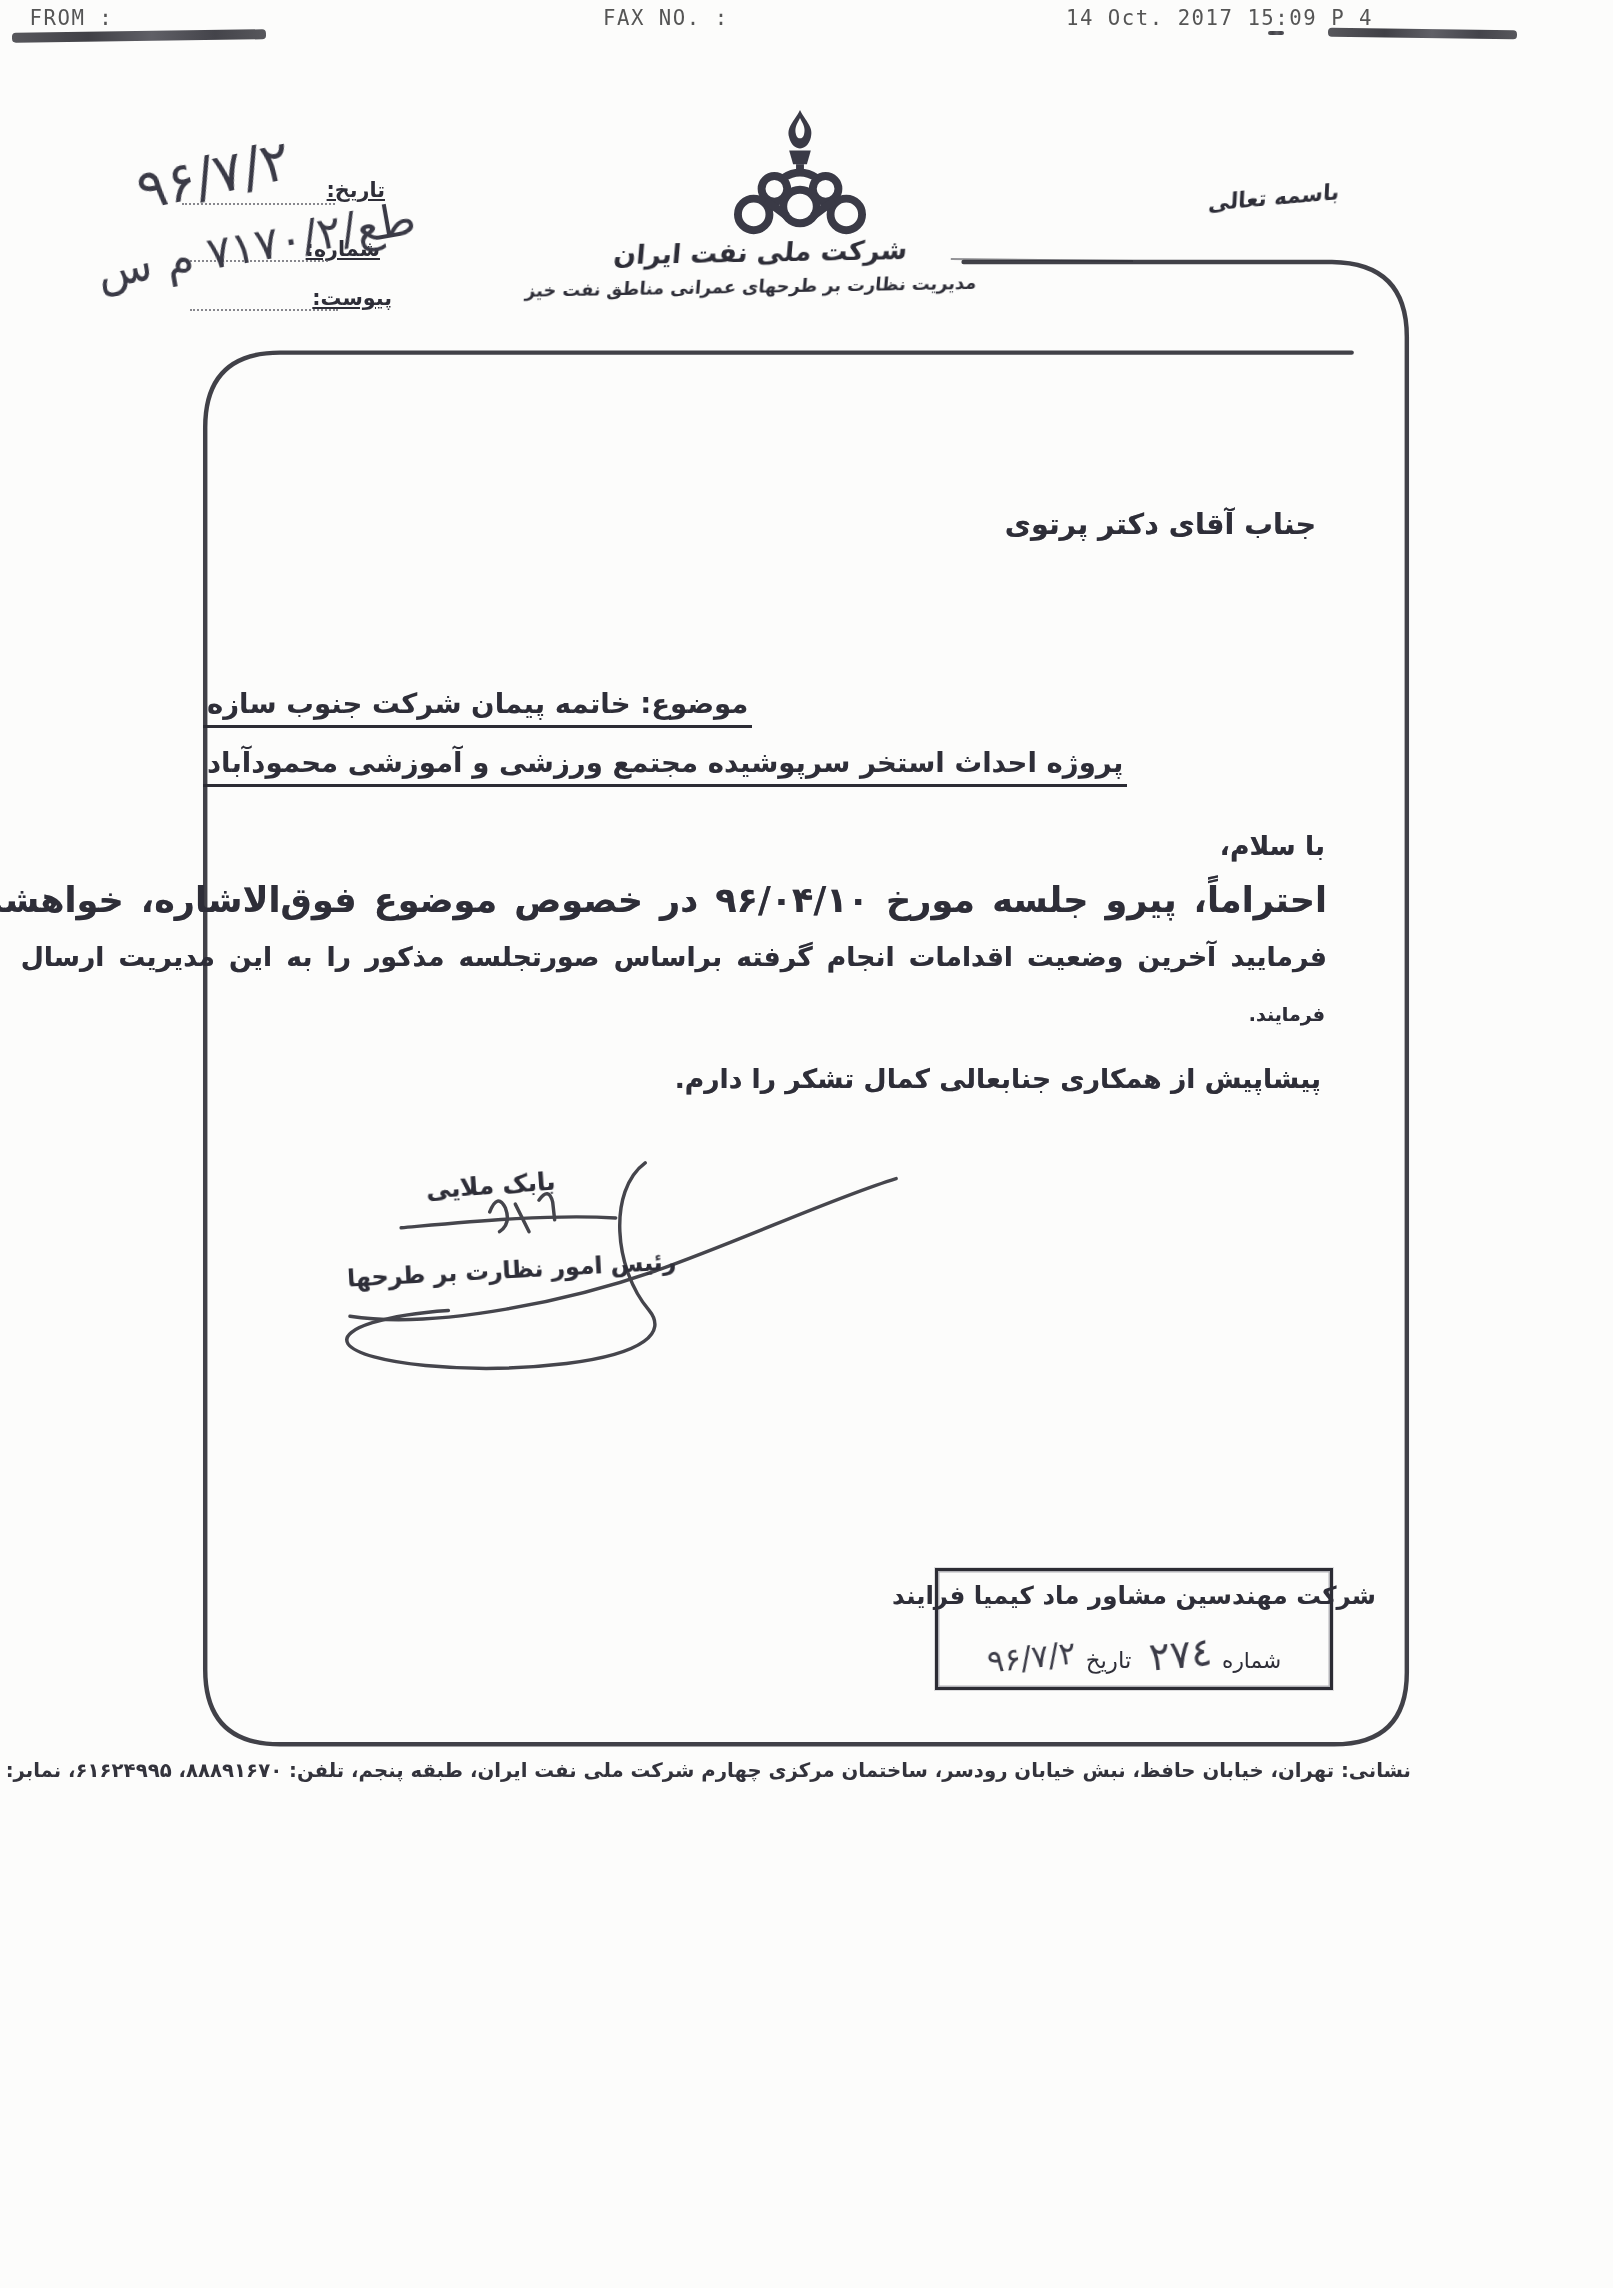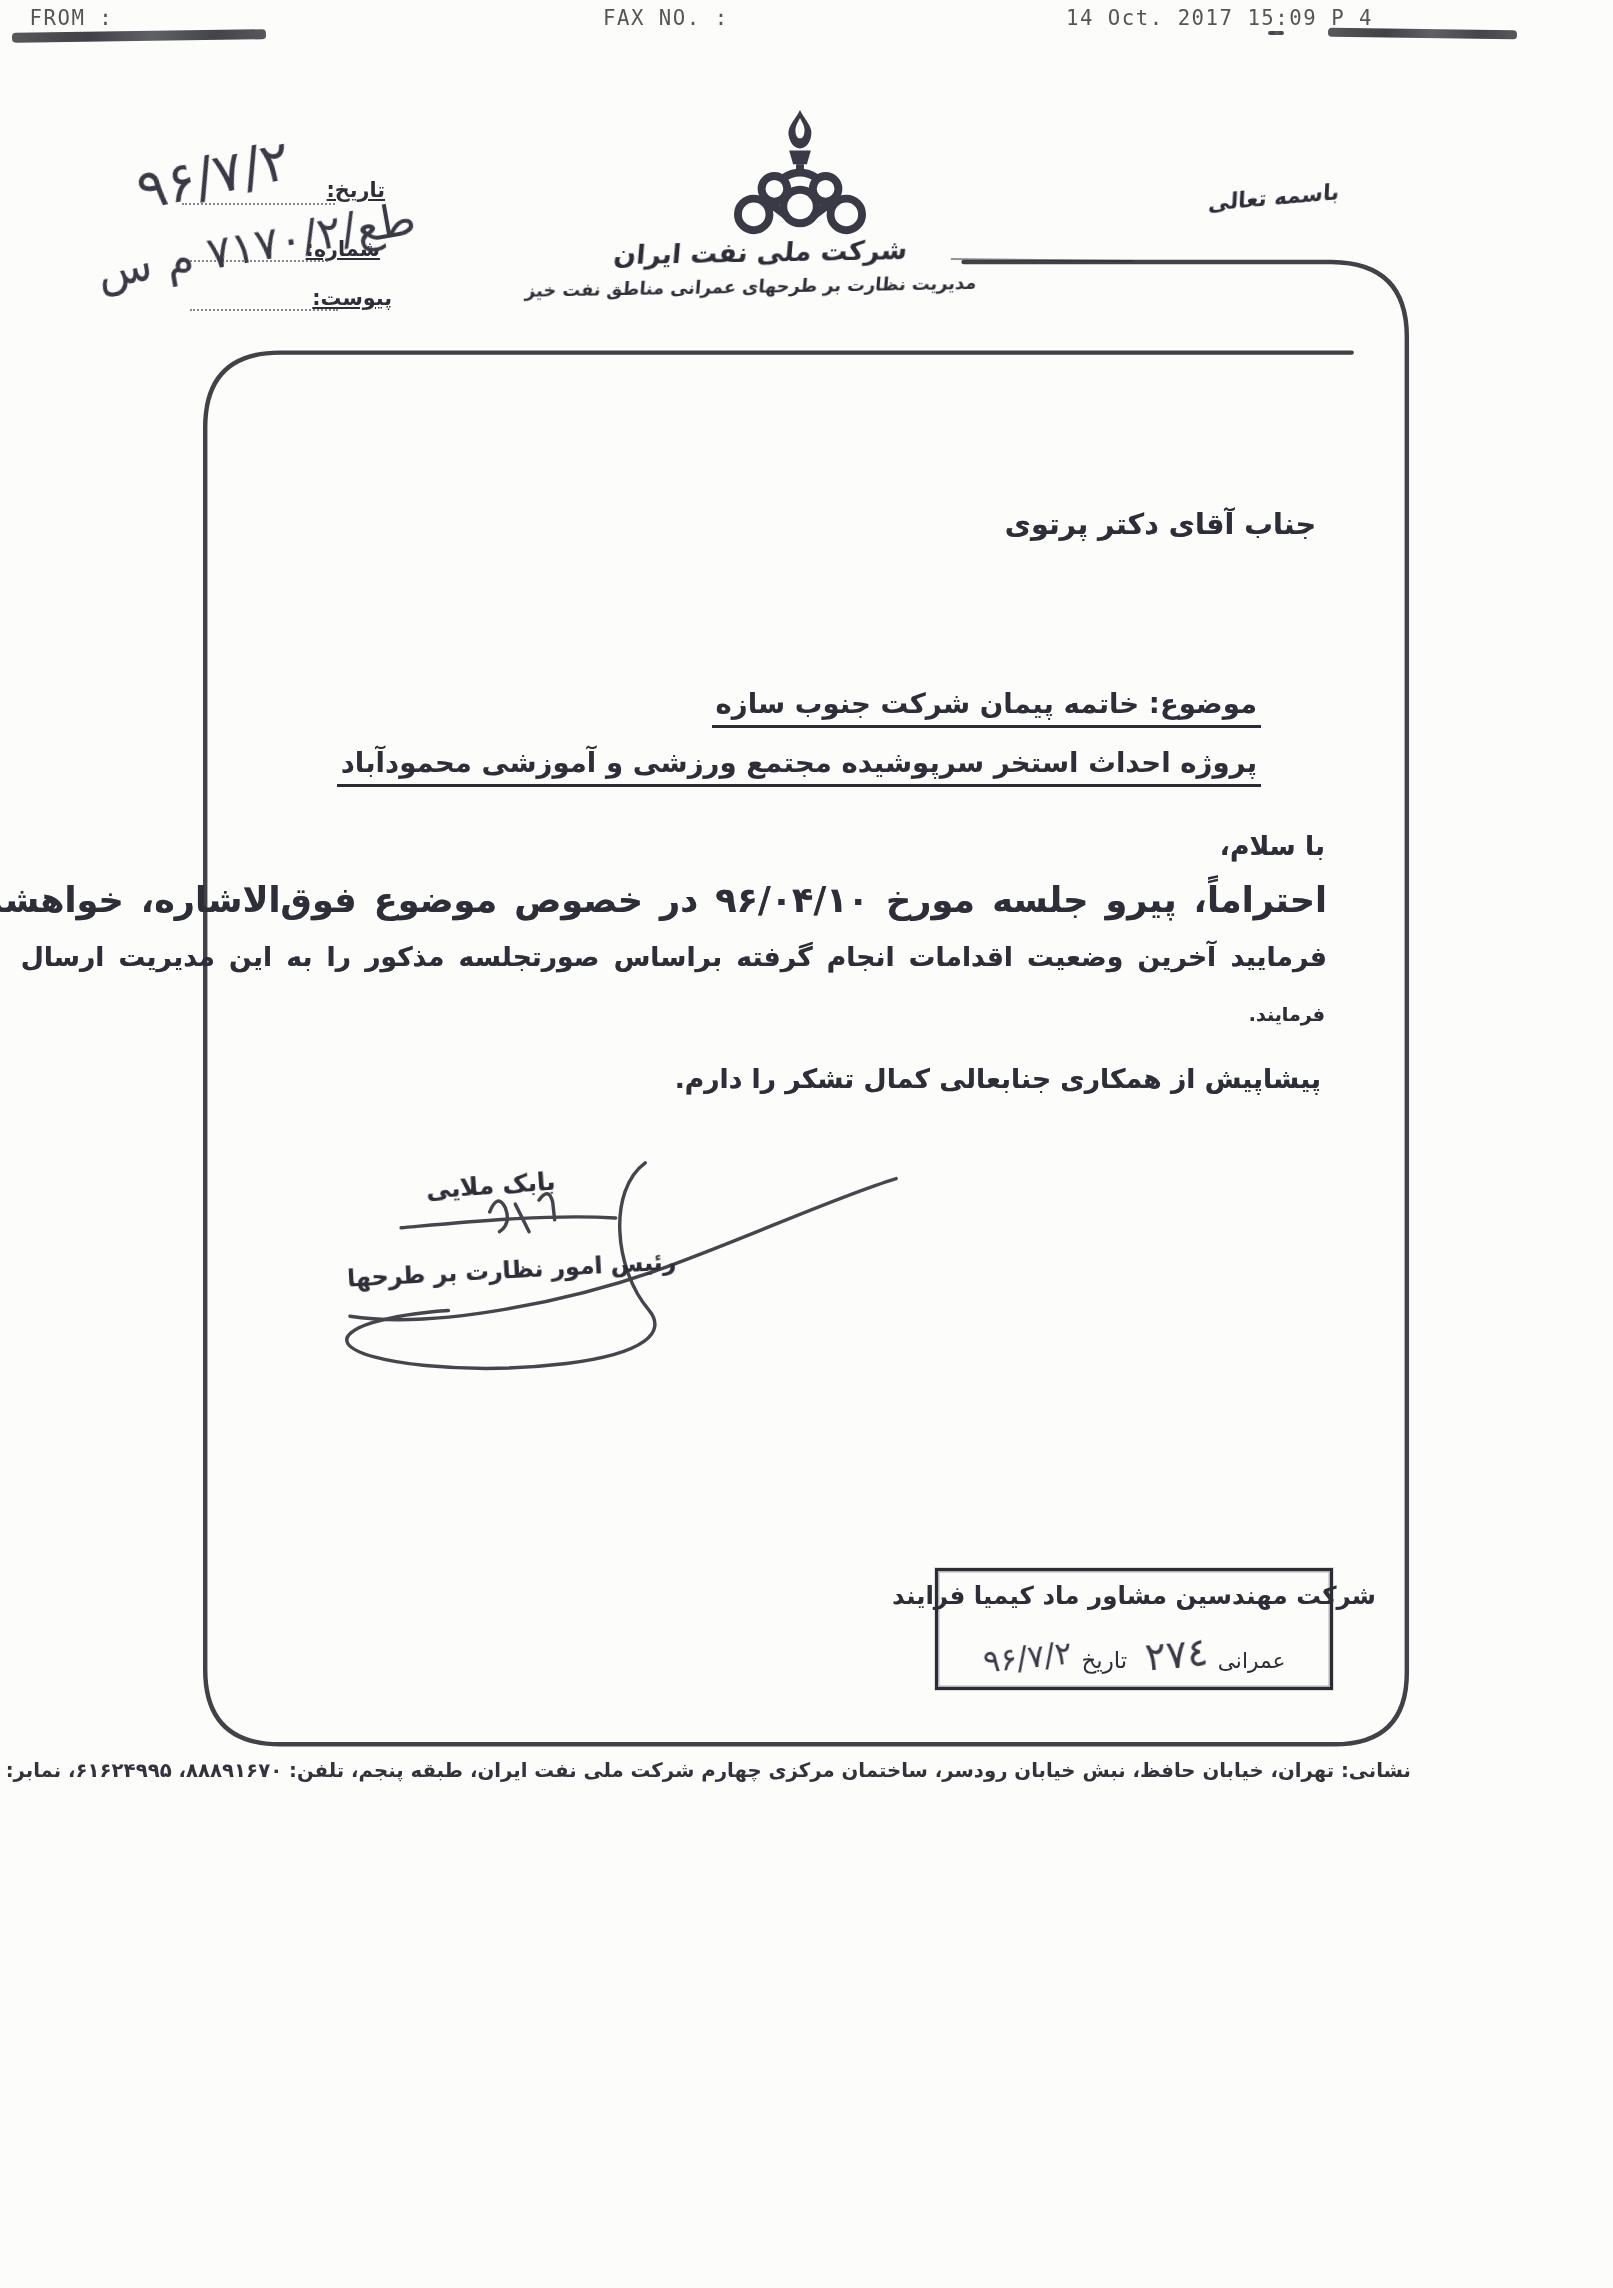--- a/index.html
+++ b/index.html
@@ -26,21 +26,21 @@
   .calli{font-weight:700;transform:skewX(-6deg) rotate(-1deg);filter:blur(0.3px);}
   .fa{direction:rtl;white-space:nowrap;}
   .bismillah{font-size:21.7px;font-weight:700;transform:rotate(-5deg) skewX(-8deg);filter:blur(0.3px);}
   .label{font-size:20.7px;font-weight:700;text-decoration:underline;}
   .dots{border-bottom:2px dotted #6a6a72;height:2px;opacity:.8;}
   .hand{
     font-weight:400;color:#3a3a46;
     filter:blur(0.2px);
   }
   
-  .ltr-center{left:203px;width:1058px;text-align:right;direction:rtl;}
+  .ltr-center{left:203px;width:1058px;text-align:left;direction:rtl;}
   .subj{display:inline-block;padding:0 3.9px 7.9px 3.9px;border-bottom:3px solid #2c2c34;font-weight:700;font-size:27.6px;filter:blur(0.2px);}
   .bodytxt{font-size:26.6px;font-weight:600;filter:blur(0.2px);text-shadow:0 0 0.5px rgba(40,40,55,.5);}
   .bold{font-weight:700;}
   
   .stamp{
     left:935px;top:1568px;width:392px;height:116px;
     border:3.9px solid #2c2c34;
     box-shadow:inset 0 0 0 1.5px rgba(44,44,60,.35), 0 0 0 1px rgba(44,44,60,.15);
     direction:rtl;text-align:center;
     display:flex;flex-direction:column;justify-content:space-around;align-items:center;
@@ -128,21 +128,21 @@
       <path d="M 198 54 l 14 28"></path>
       <path d="M 222 50 q 10 -14 14 2 l 2 18"></path>
     </g>
   </svg>
   <div class="abs fa bodytxt bold" style="left:426px;top:1174px;font-size:24.6px;transform:rotate(-4deg)">بابک ملایی</div>
   <div class="abs fa bodytxt bold" style="left:347px;top:1259px;font-size:23.6px;transform:rotate(-3deg)">رئیس امور نظارت بر طرحها</div>
 
   <div class="abs stamp">
     <div class="fa bold" style="font-size:24.6px">شرکت مهندسین مشاور ماد کیمیا فرایند</div>
     <div class="stampline">
-      <span class="fa" style="font-size:21.7px">عمرانی</span>
+      <span class="fa" style="font-size:21.7px">شماره</span>
       <span class="fa hand" style="font-size:39px;transform:rotate(-5deg)">۲۷٤</span>
       <span class="fa" style="font-size:23px;margin-right:8px">تاریخ</span>
       <span class="fa hand" style="font-size:31.5px;transform:rotate(-6deg)">۹۶/۷/۲</span>
     </div>
   </div>
 
   <div class="abs fa footer" style="right:203px;top:1761px">نشانی: تهران، خیابان حافظ، نبش خیابان رودسر، ساختمان مرکزی چهارم شرکت ملی نفت ایران، طبقه پنجم، تلفن: ۸۸۸۹۱۶۷۰، ۶۱۶۲۴۹۹۵، نمابر: ۸۸۸۰۲۹۵۴</div>
 
 </div>
 

